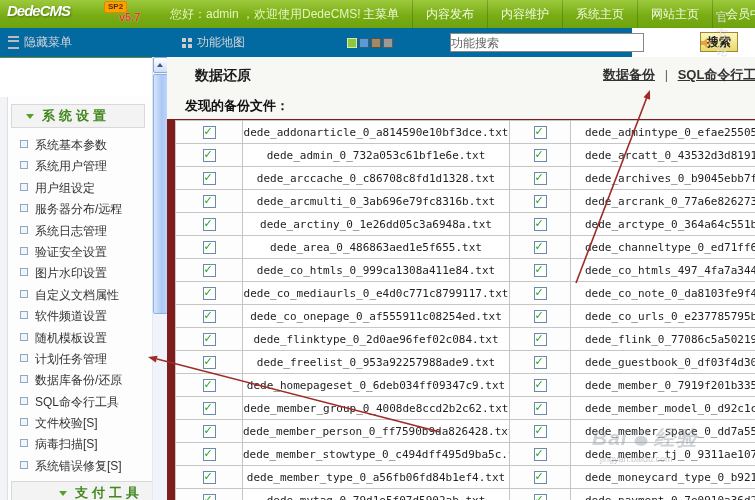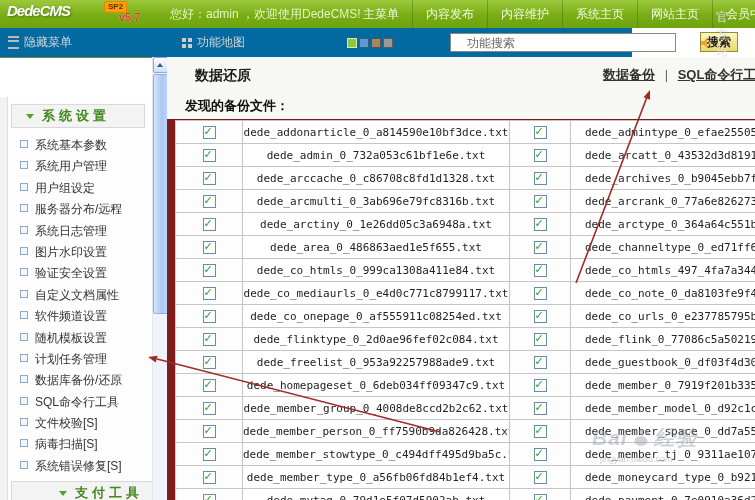--- a/index.html
+++ b/index.html
@@ -36,21 +36,21 @@
   .grid-icon{width:10px;height:10px;margin-right:5px;display:inline-block;
         background:
           linear-gradient(#ccc,#ccc) 0 0/4px 4px no-repeat,
           linear-gradient(#ccc,#ccc) 6px 0/4px 4px no-repeat,
           linear-gradient(#ccc,#ccc) 0 6px/4px 4px no-repeat,
           linear-gradient(#ccc,#ccc) 6px 6px/4px 4px no-repeat;}
   .skins{position:absolute;left:347px;top:10px;display:flex;gap:2px;}
   .skin{width:8px;height:8px;display:inline-block;cursor:pointer;border:1px solid rgba(0,0,0,.4);}
   .skin.active{border:1px solid #dce8a8;}
   .search-input{position:absolute;left:450px;top:5px;width:192px;height:15px;
-        border:1px solid #888;font-size:12px;padding:1px 16px;color:#333;
+        border:1px solid #888;font-size:12px;padding:1px 0;color:#333;
         font-family:"Liberation Sans",sans-serif;}
   .search-input::placeholder{color:#666;}
   .search-btn{position:absolute;left:656px;top:4px;width:38px;height:20px;
         background:linear-gradient(180deg,#fdf6c3,#ead96e);border:1px solid #9a8a30;
         font-size:12px;font-weight:bold;color:#222;cursor:pointer;padding:0;
         font-family:"Liberation Sans",sans-serif;margin-left:44px;}
   .forum{left:700px;color:#e0e0e0;}
   .speaker{margin-right:4px;display:inline-block;line-height:0;}
 
   
@@ -170,22 +170,22 @@
     <div class="side-header" id="side-hd-0">
       <span class="tri"></span>
       <span class="ht">系统设置</span>
     </div>
     <div class="side-list" id="side-list-0">
         <div class="side-item"><span class="bullet"></span><span class="side-label">系统基本参数</span></div>
         <div class="side-item"><span class="bullet"></span><span class="side-label">系统用户管理</span></div>
         <div class="side-item"><span class="bullet"></span><span class="side-label">用户组设定</span></div>
         <div class="side-item"><span class="bullet"></span><span class="side-label">服务器分布/远程</span></div>
         <div class="side-item"><span class="bullet"></span><span class="side-label">系统日志管理</span></div>
+        <div class="side-item"><span class="bullet"></span><span class="side-label">验证安全设置</span></div>
         <div class="side-item"><span class="bullet"></span><span class="side-label">图片水印设置</span></div>
-        <div class="side-item"><span class="bullet"></span><span class="side-label">验证安全设置</span></div>
         <div class="side-item"><span class="bullet"></span><span class="side-label">自定义文档属性</span></div>
         <div class="side-item"><span class="bullet"></span><span class="side-label">软件频道设置</span></div>
         <div class="side-item"><span class="bullet"></span><span class="side-label">随机模板设置</span></div>
         <div class="side-item"><span class="bullet"></span><span class="side-label">计划任务管理</span></div>
         <div class="side-item"><span class="bullet"></span><span class="side-label">数据库备份/还原</span></div>
         <div class="side-item"><span class="bullet"></span><span class="side-label">SQL命令行工具</span></div>
         <div class="side-item"><span class="bullet"></span><span class="side-label">文件校验[S]</span></div>
         <div class="side-item"><span class="bullet"></span><span class="side-label">病毒扫描[S]</span></div>
         <div class="side-item"><span class="bullet"></span><span class="side-label">系统错误修复[S]</span></div>
       </div>

